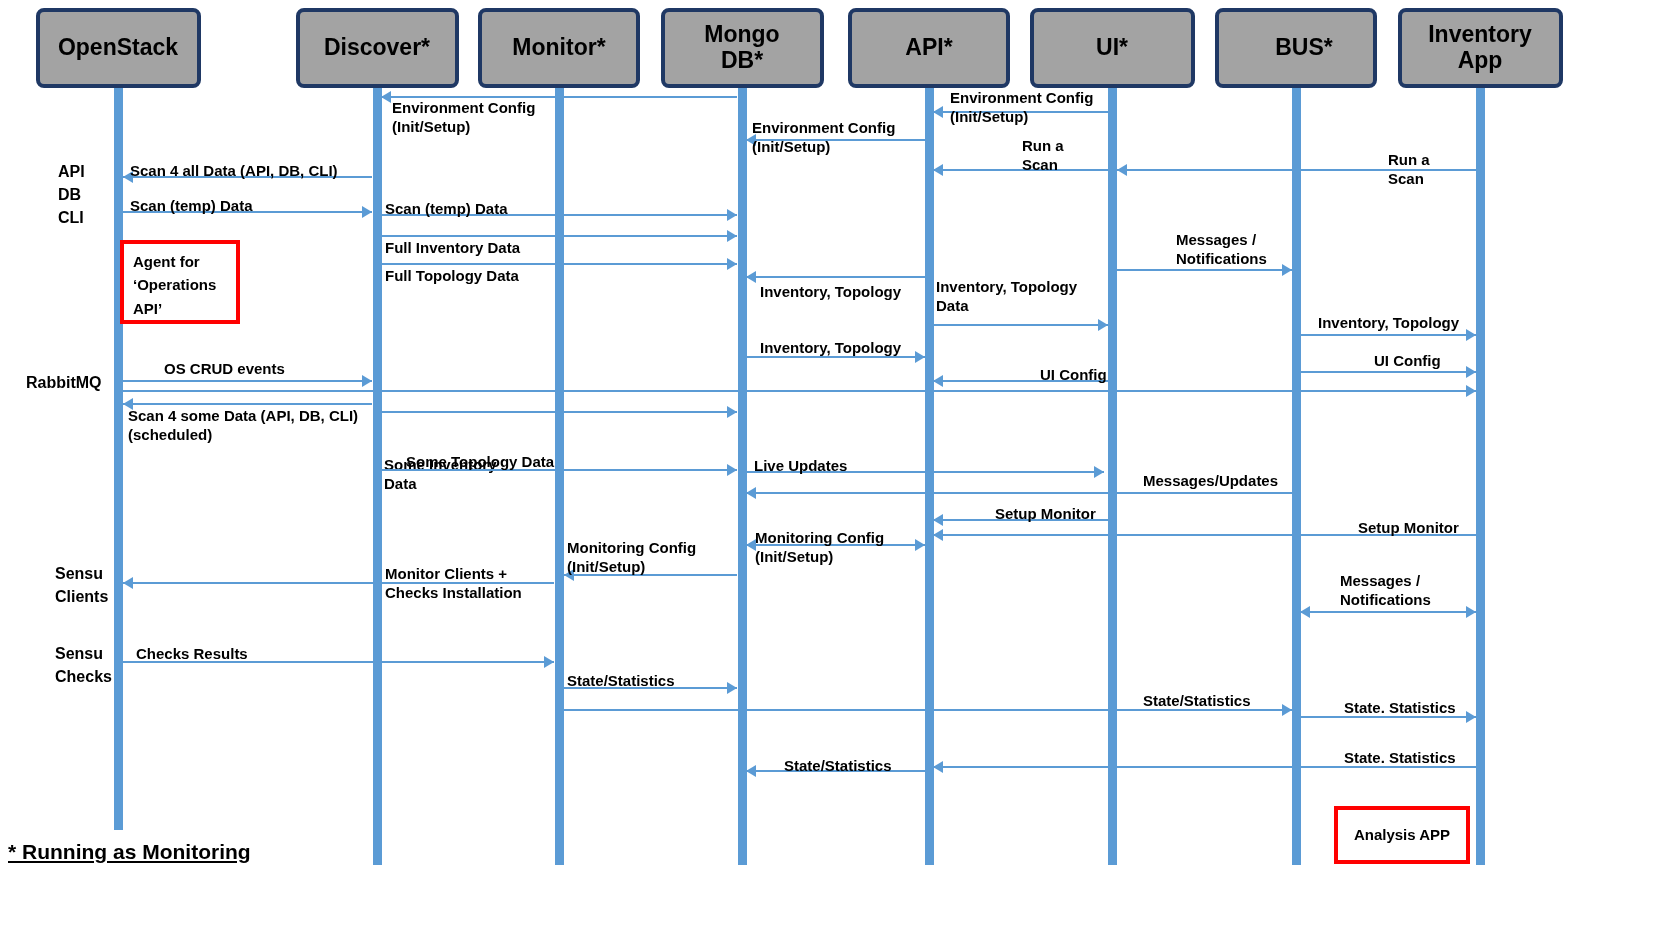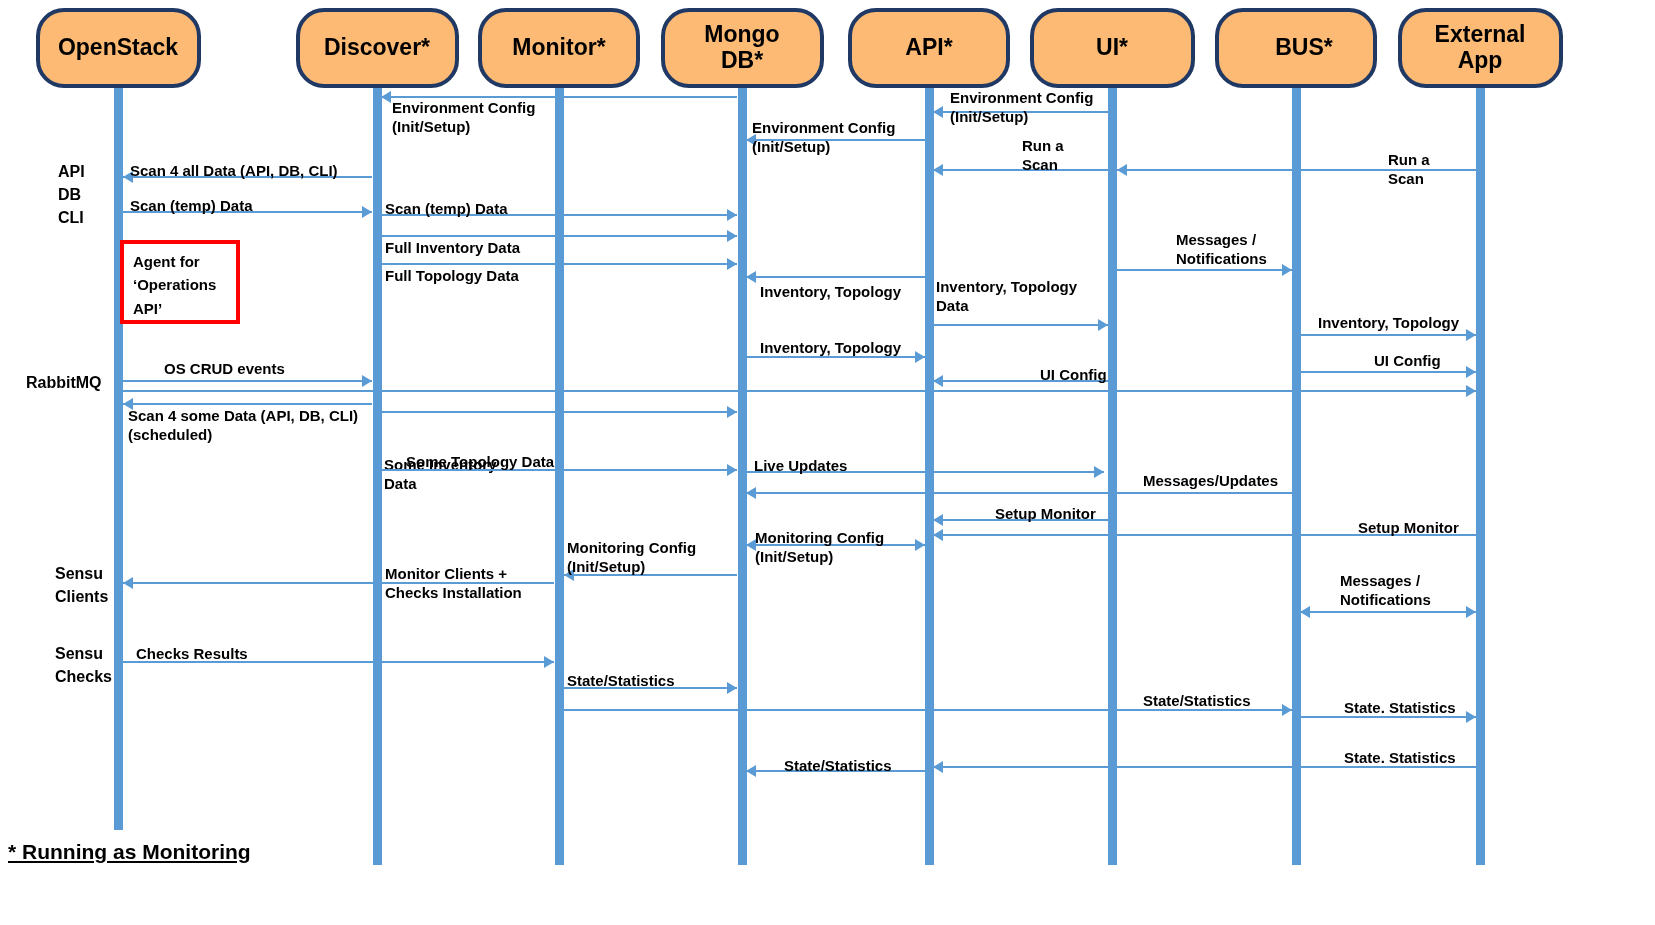--- a/index.html
+++ b/index.html
@@ -10,22 +10,22 @@
     width: 1655px;
     height: 925px;
     background: #ffffff;
     overflow: hidden;
   }
   .actor {
     position: absolute;
     top: 8px;
     height: 80px;
     border: 4px solid #1f3864;
-    border-radius: 28px;
-    background: #fdba74;
+    border-radius: 8px;
+    background: #a3a3a3;
     display: flex;
     align-items: center;
     justify-content: center;
     text-align: center;
     font-weight: bold;
     font-size: 23px;
     color: #000000;
     white-space: pre-line;
     line-height: 1.12;
   }
@@ -104,21 +104,21 @@
     <div class="lifeline" style="left: 1291.5px; top: 86px; width: 9px; height: 779px;"></div>
     <div class="lifeline" style="left: 1475.5px; top: 86px; width: 9px; height: 779px;"></div>
     <div class="actor" style="left: 35.5px; width: 165px;">OpenStack</div>
     <div class="actor" style="left: 295.5px; width: 163px;">Discover*</div>
     <div class="actor" style="left: 478px; width: 162px;">Monitor*</div>
     <div class="actor" style="left: 660.5px; width: 163px;">Mongo
 DB*</div>
     <div class="actor" style="left: 848px; width: 162px;">API*</div>
     <div class="actor" style="left: 1029.5px; width: 165px;">UI*</div>
     <div class="actor" style="left: 1215px; width: 162px; padding-left: 16px;">BUS*</div>
-    <div class="actor" style="left: 1397.5px; width: 165px;">External
+    <div class="actor" style="left: 1397.5px; width: 165px;">Inventory
 App</div>
     <div class="msg-line" style="left: 381px; top: 96px; width: 356px;"></div>
     <div class="arrowhead left" style="top: 91px; left: 381px;"></div>
     <div class="msg-label" style="left: 392px; top: 98px;">Environment Config
 (Init/Setup)</div>
     <div class="msg-line" style="left: 933px; top: 111px; width: 175px;"></div>
     <div class="arrowhead left" style="top: 106px; left: 933px;"></div>
     <div class="msg-label" style="left: 950px; top: 88px;">Environment Config
 (Init/Setup)</div>
     <div class="msg-line" style="left: 746px; top: 139px; width: 179px;"></div>
@@ -239,13 +239,14 @@
 DB
 CLI</div>
     <div class="side-label" style="left: 26px; top: 371px; text-align: right;">RabbitMQ</div>
     <div class="side-label" style="left: 55px; top: 562px;">Sensu
 Clients</div>
     <div class="side-label" style="left: 55px; top: 642px;">Sensu
 Checks</div>
     <div class="annotation" style="left: 120px; top: 240px; width: 120px; height: 84px;">Agent for
 ‘Operations
 API’</div>
+    <div class="annotation center" style="left: 1334px; top: 806px; width: 136px; height: 58px;">Analysis APP</div>
   </div>
 
 </body></html>

